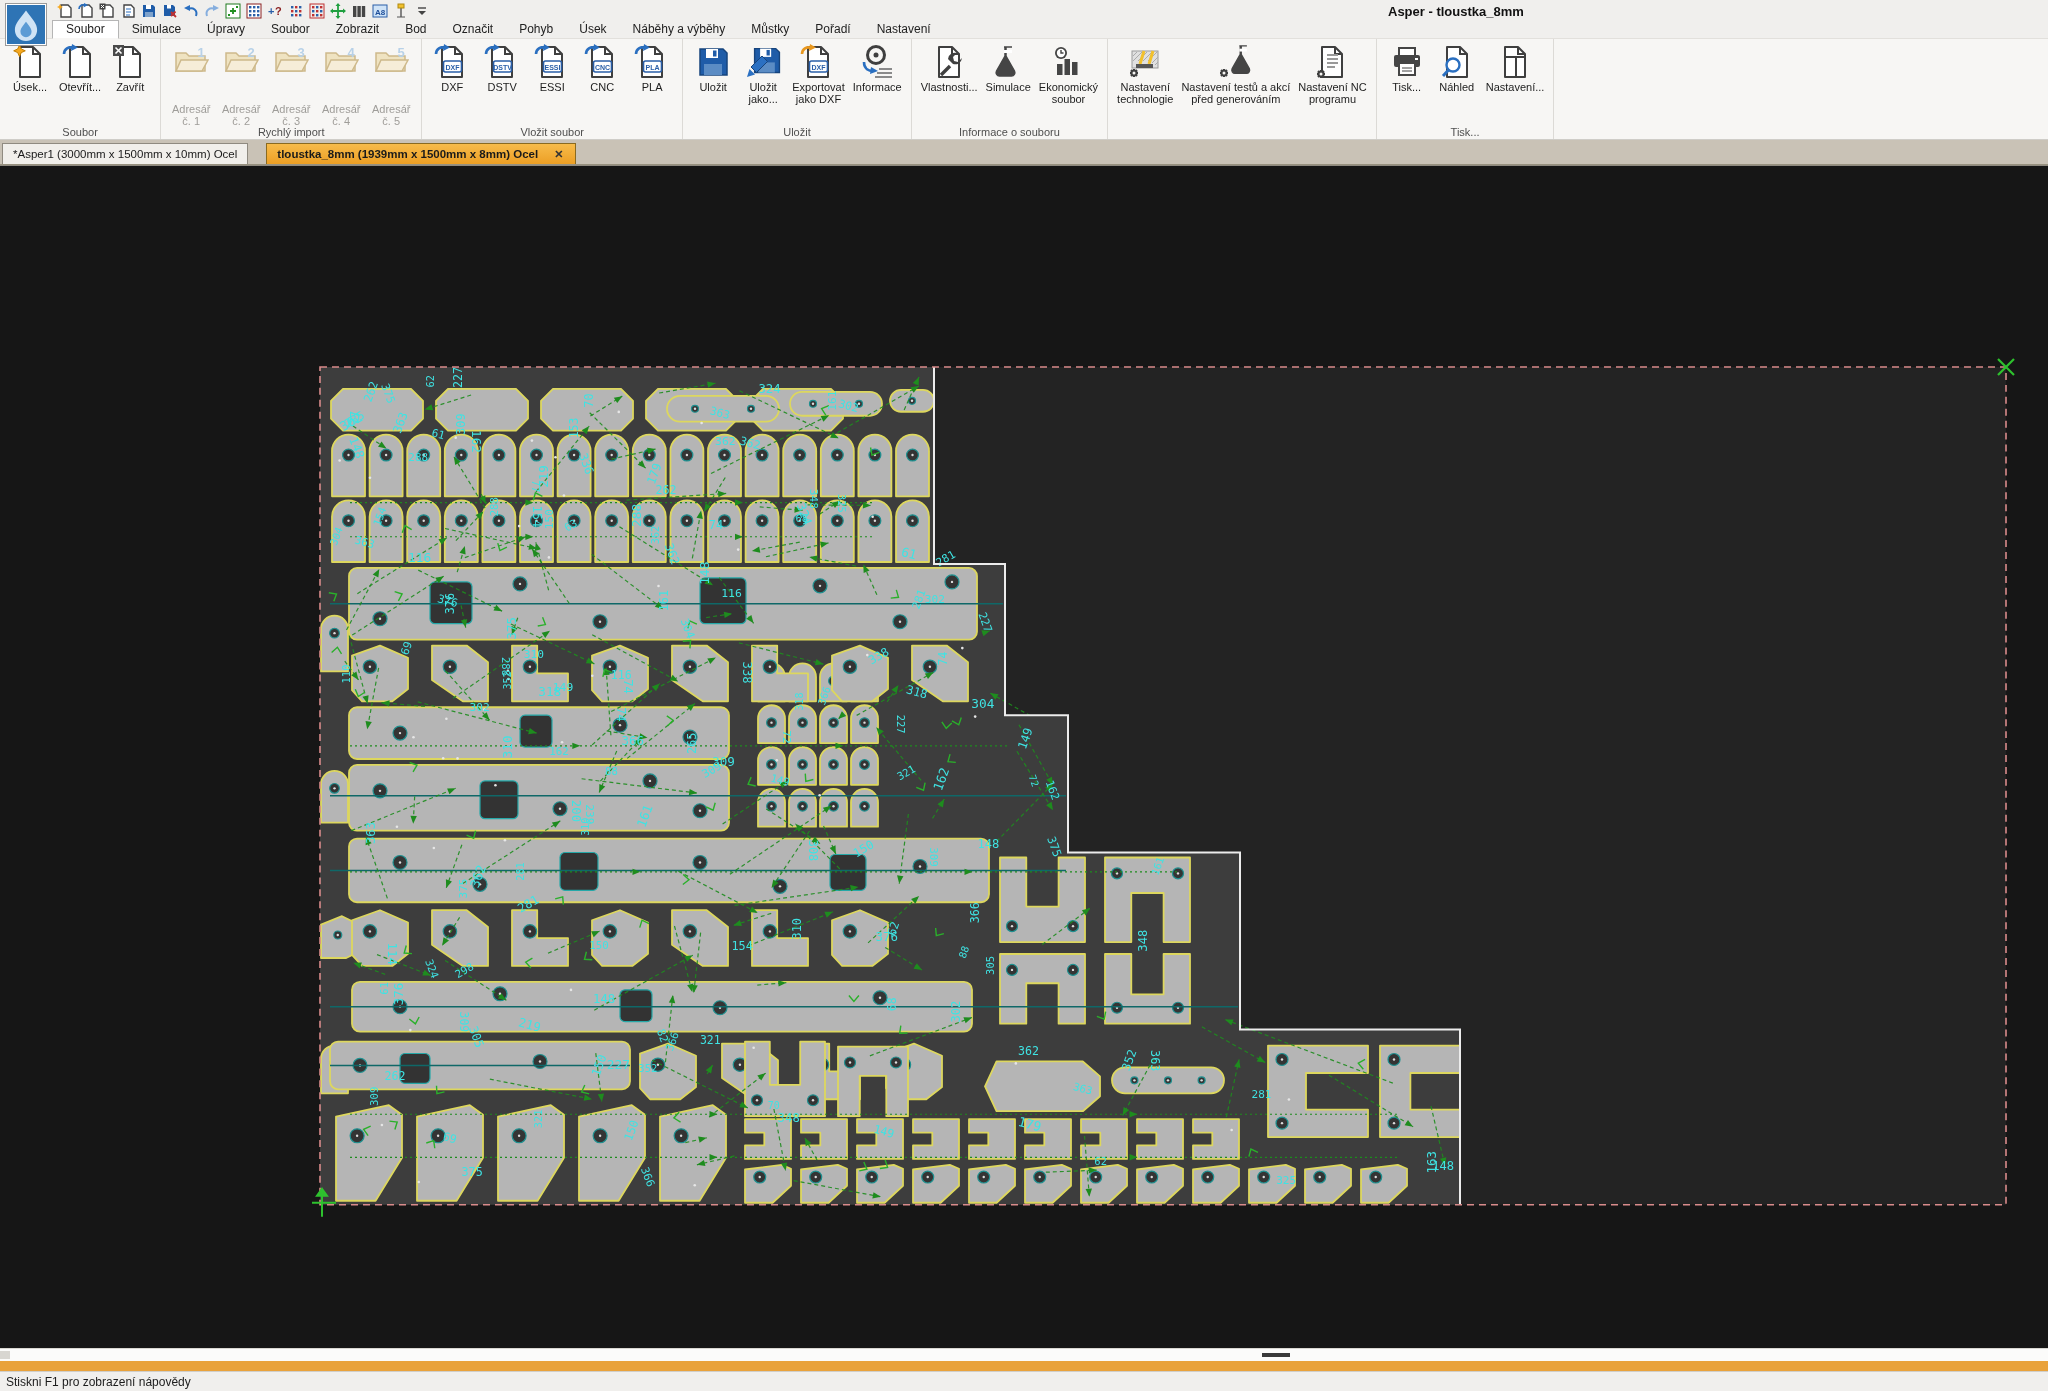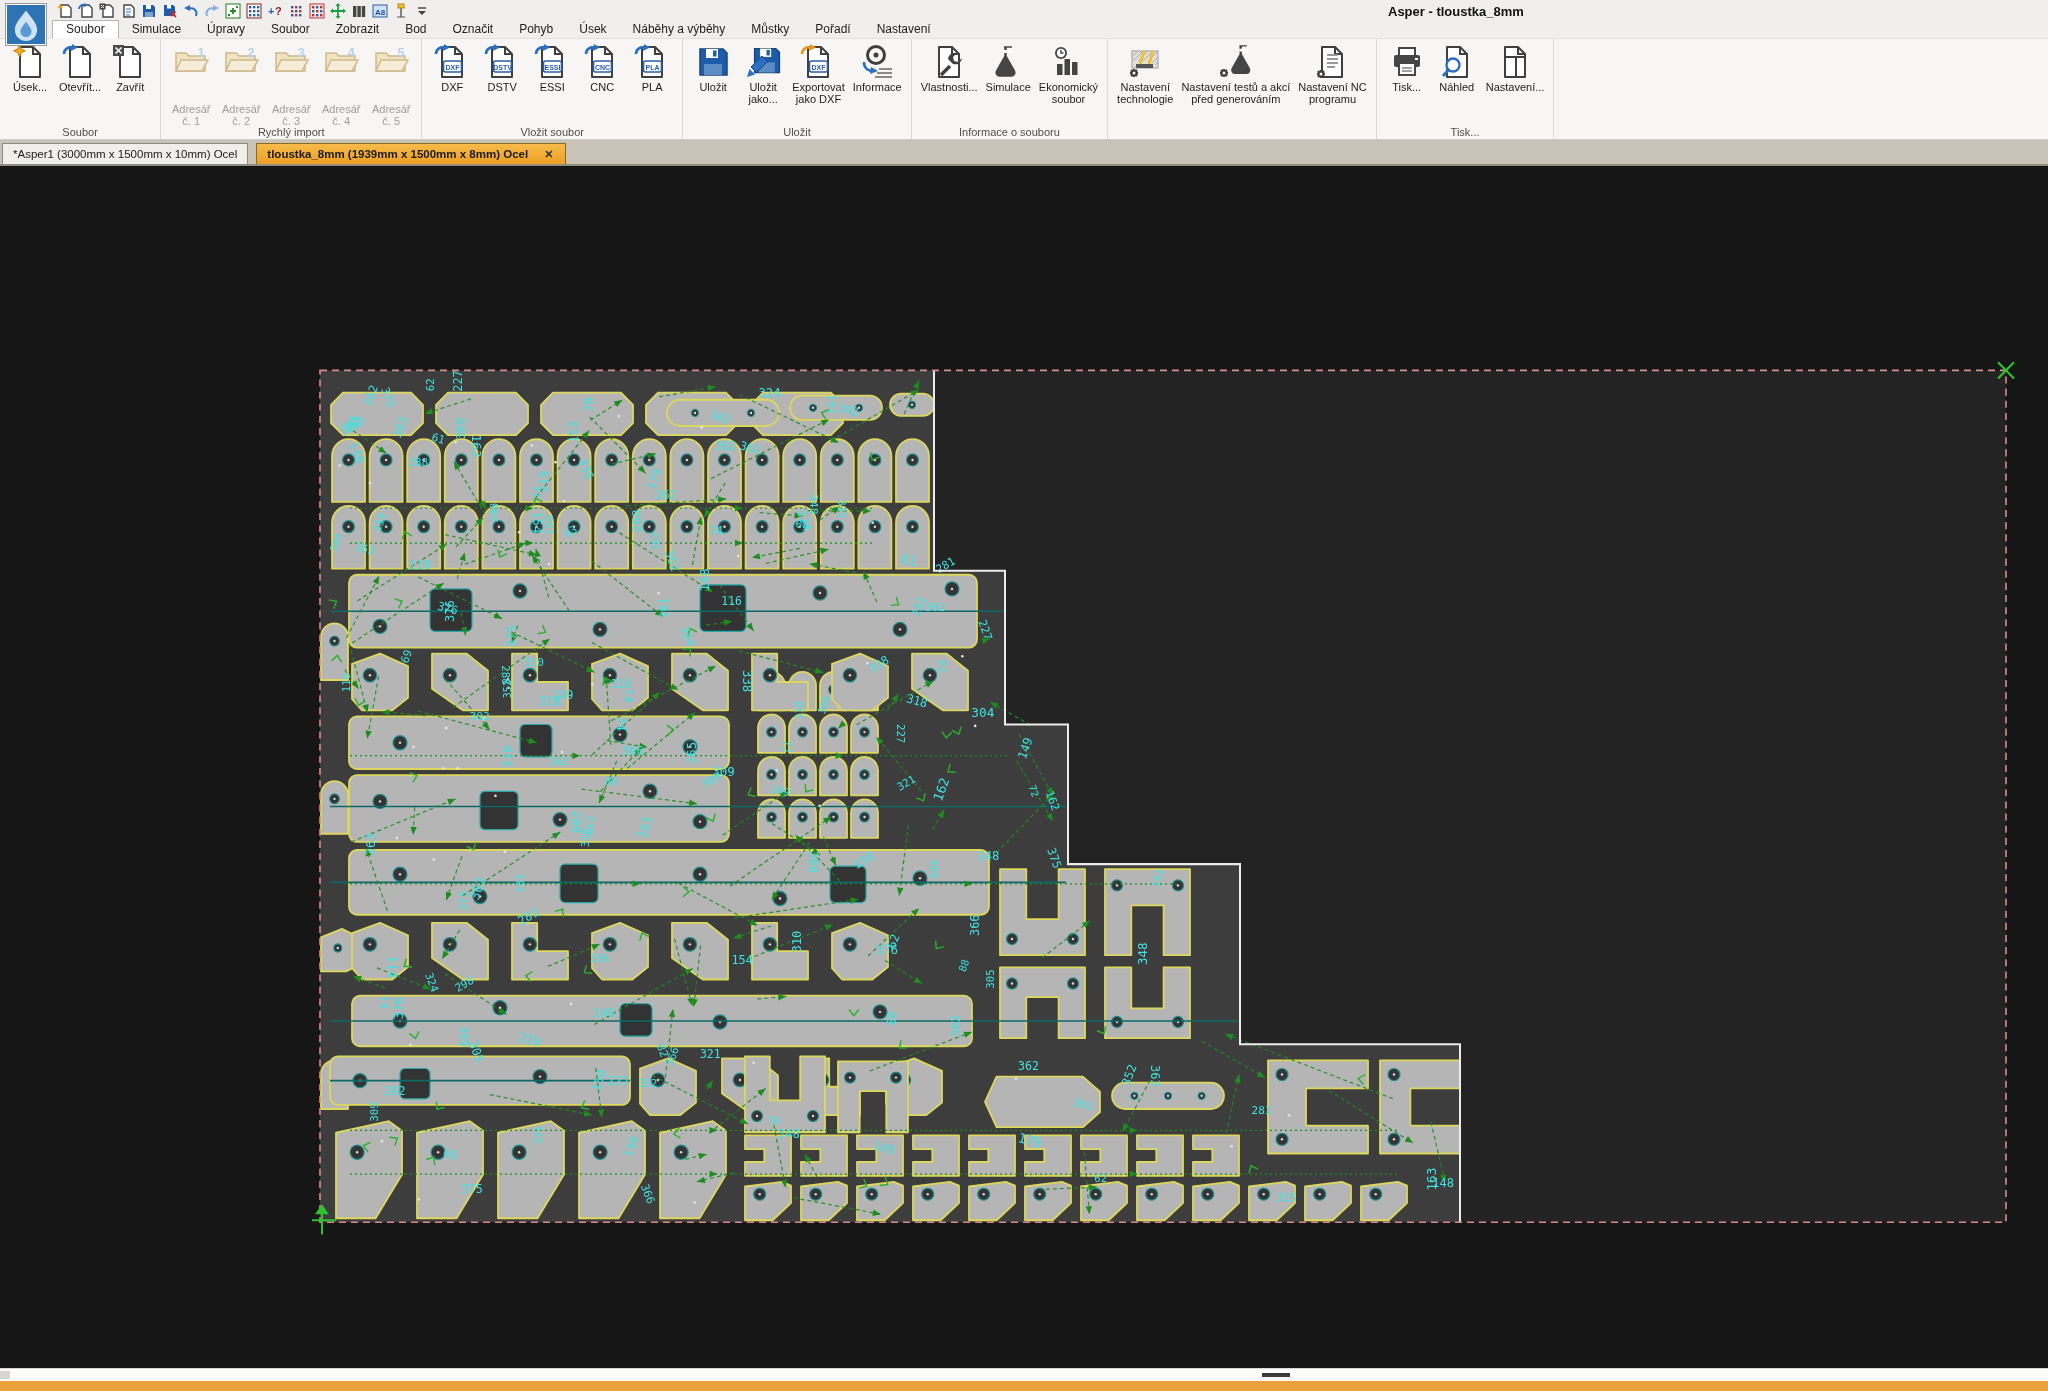--- a/index.html
+++ b/index.html
@@ -24,21 +24,21 @@
   .glabel{position:absolute;bottom:1px;left:0;right:0;text-align:center;font-size:11px;color:#4f4f4f;white-space:nowrap;}
   .rbtn{display:flex;flex-direction:column;align-items:center;padding:2px 4px;min-width:42px;cursor:default;}
   .rbtn .ricon{width:36px;height:36px;margin-bottom:1px;}
   .rbtn .ricon svg{width:36px;height:36px;}
   .rbtn .rlabel{font-size:11px;line-height:12px;text-align:center;color:#1d1d1d;white-space:nowrap;}
   .rbtn.disabled .rlabel{color:#9f9d99;margin-top:22px;}
   .rbtn.disabled .ricon{opacity:.8;}
   
   #doctabs{height:24px;background:#c9c2b6;border-bottom:1px solid #97917f;display:flex;align-items:flex-end;padding-left:2px;flex:0 0 auto;}
   .dtab{height:20px;display:flex;align-items:center;padding:0 10px;font-size:11.5px;color:#1a1a1a;
-    border:1px solid #8f8a80;border-bottom:none;background:#f1efeb;margin-right:8px;white-space:nowrap;cursor:default;text-align:center;}
+    border:1px solid #8f8a80;border-bottom:none;background:#f1efeb;margin-right:18px;white-space:nowrap;cursor:default;text-align:center;}
   .dtab.active{background:linear-gradient(#f7bb4a,#ec9f25);font-weight:bold;border-color:#8a6a20;}
   .dtab .closex{margin-left:14px;font-weight:bold;font-size:11px;color:#333;padding:0 2px;}
   
   #canvas-wrap{flex:1 1 auto;position:relative;background:#161616;border-top:1px solid #8f8a80;}
   #cv{position:absolute;left:0;top:0;width:100%;height:100%;}
   
   #hscroll{height:12px;background:#fbfbfa;position:relative;flex:0 0 auto;border-top:1px solid #d9d7d2;}
   #hthumb{position:absolute;left:1262px;top:4px;width:28px;height:4px;background:#3a3a3a;}
   #hcorner{position:absolute;left:0;top:2px;width:10px;height:8px;background:#d8d6d1;}
   #accentbar{height:10px;background:#e9a23b;flex:0 0 auto;}
@@ -1426,13 +1426,16 @@
         <path d="M1998 194l16 16M2014 194l-16 16" stroke="#2ec22e" stroke-width="2.2"></path>
         <path d="M322 1028v28M312 1042h24M322 1028l5 7h-10z" stroke="#2ec22e" stroke-width="2" fill="#2ec22e"></path>
       </svg>
   </div>
 
   <div id="hscroll">
     <div id="hcorner"></div>
     <div id="hthumb"></div>
   </div>
   <div id="accentbar"></div>
+  <div id="statusbar">
+    <span>Stiskni F1 pro zobrazení nápovědy</span>
+  </div>
 </div>
 
 </body></html>

